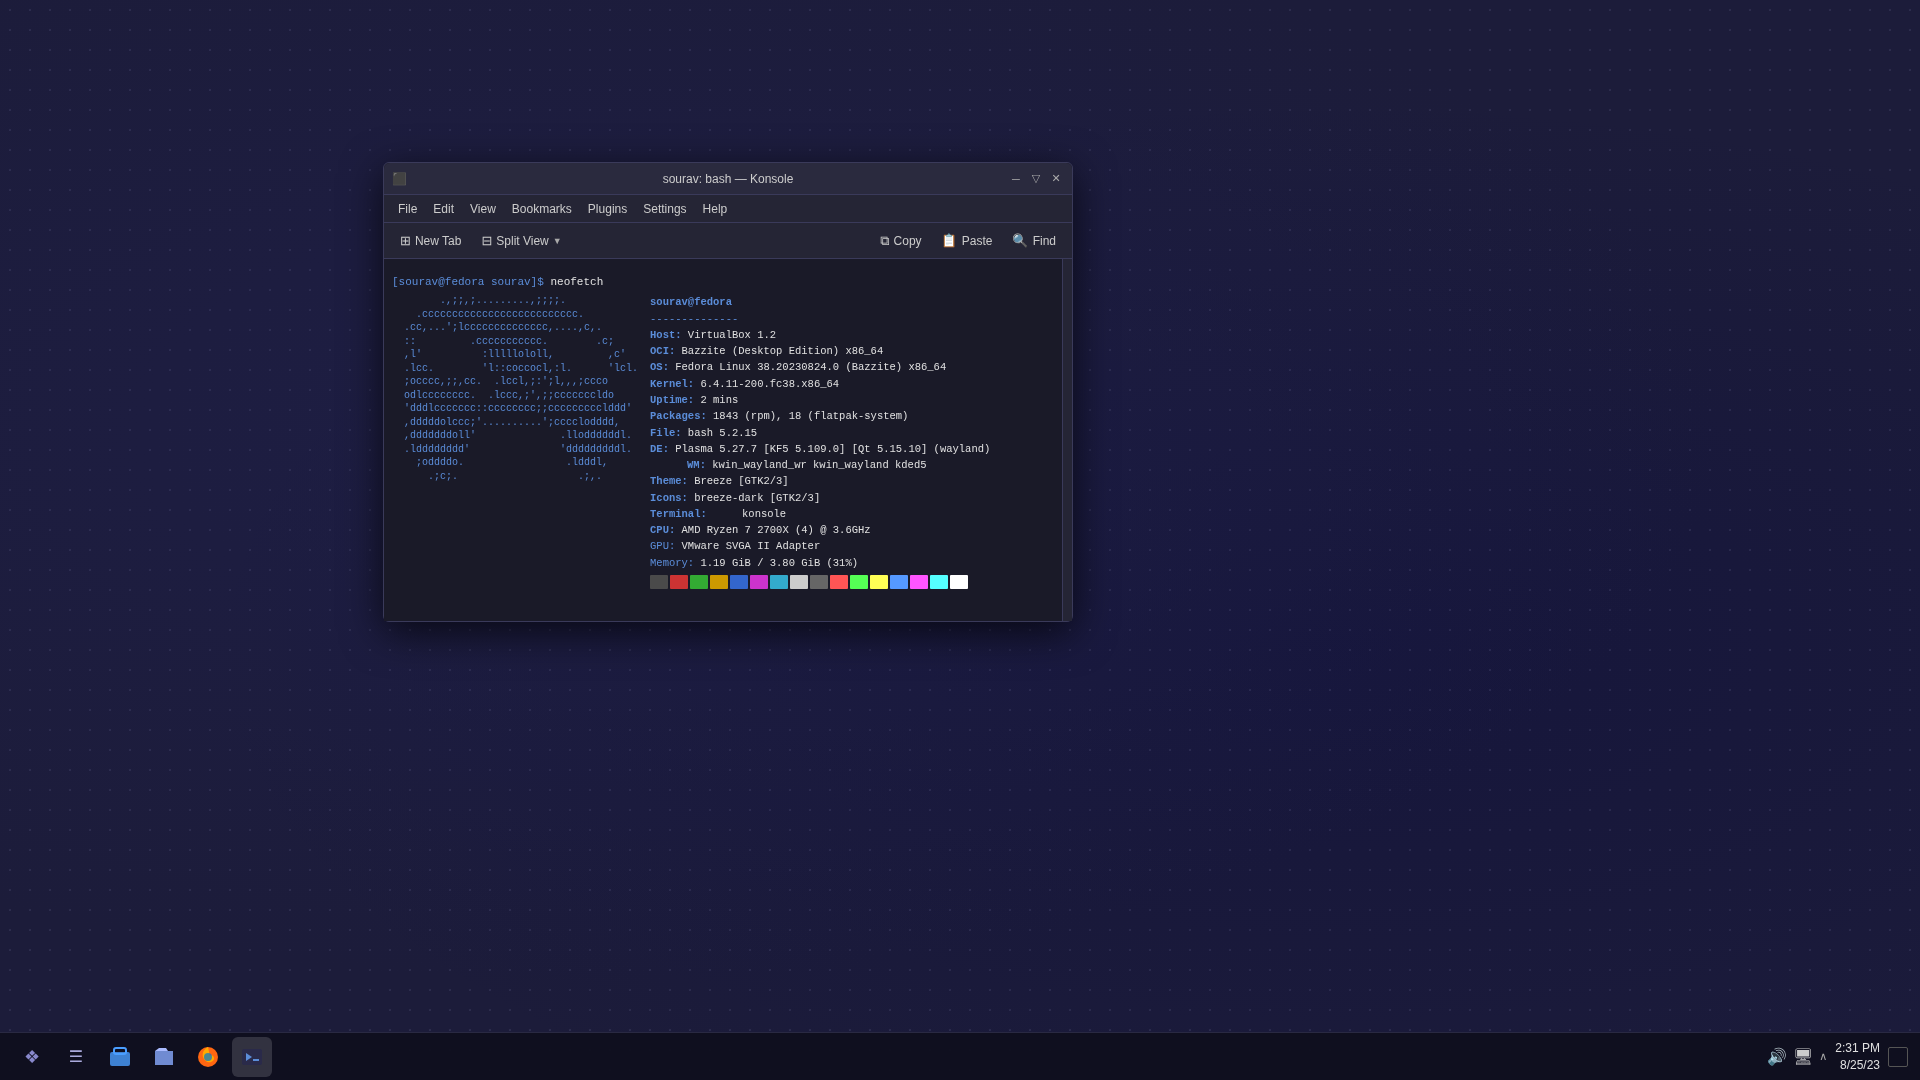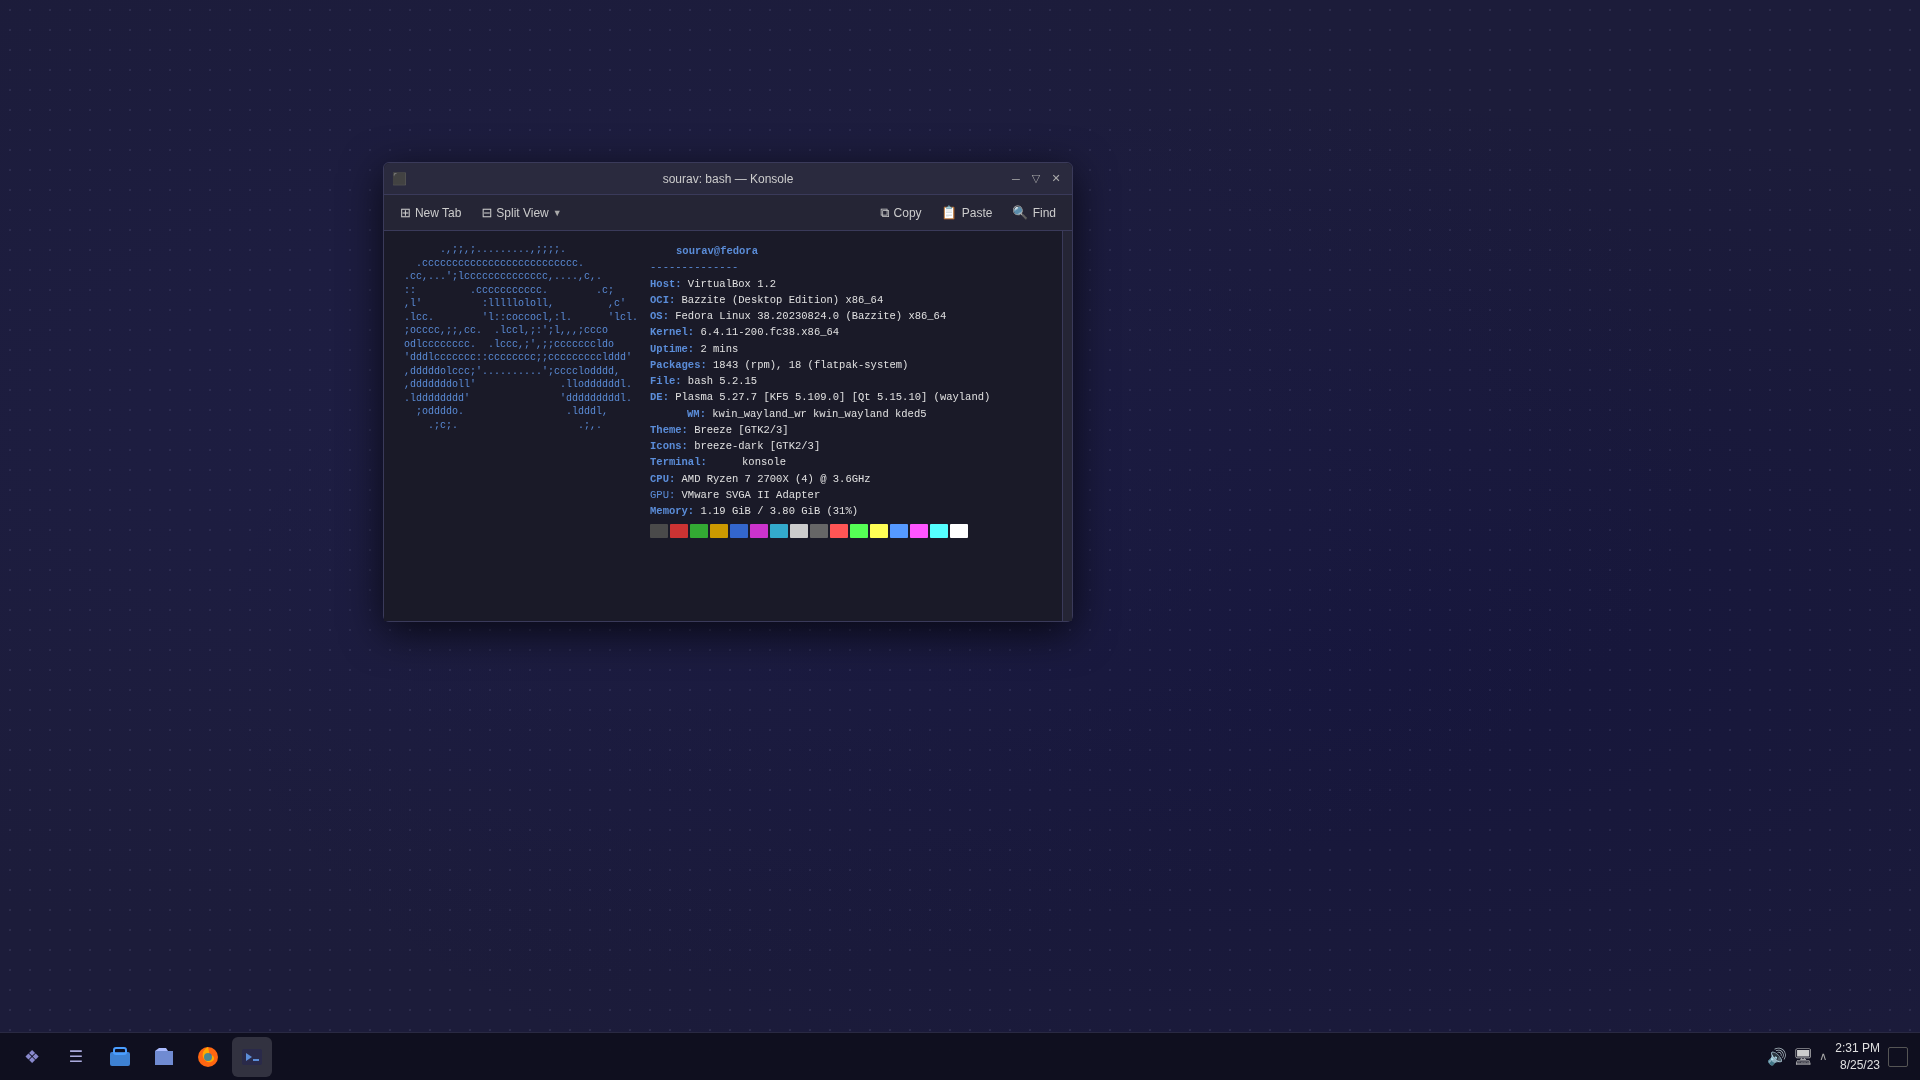--- a/index.html
+++ b/index.html
@@ -294,20 +294,29 @@
       <div class="title-bar-icon">⬛</div>
     </div>
     <div class="title-bar-title">sourav: bash — Konsole</div>
     <div class="title-bar-buttons">
       <div class="tb-btn">─</div>
       <div class="tb-btn">▽</div>
       <div class="tb-btn">✕</div>
     </div>
   </div>
 
+  <div class="menu-bar">
+    <div class="menu-item">File</div>
+    <div class="menu-item">Edit</div>
+    <div class="menu-item">View</div>
+    <div class="menu-item">Bookmarks</div>
+    <div class="menu-item">Plugins</div>
+    <div class="menu-item">Settings</div>
+    <div class="menu-item">Help</div>
+  </div>
 
   <div class="toolbar">
     <button class="toolbar-btn">
       <span class="icon">⊞</span>
       <span>New Tab</span>
     </button>
     <button class="toolbar-btn">
       <span class="icon">⊟</span>
       <span>Split View</span>
       <span class="split-view-arrow">▼</span>
@@ -323,20 +332,24 @@
     </button>
     <button class="toolbar-btn">
       <span class="icon">🔍</span>
       <span>Find</span>
     </button>
   </div>
 
   <div class="terminal-content">
     <div class="terminal-main">
 
+      <div class="prompt-line">
+        <span style="color:#5b8dd9;">[sourav@fedora sourav]$</span>
+        <span style="color:#e0e0e0;"> neofetch</span>
+      </div>
 
       <div class="neofetch-container">
 
         <div class="neofetch-ascii">        .,;;,;.........,;;;;.
     .cccccccccccccccccccccccccc.
   .cc,...';lcccccccccccccc,....,c,.
   ::         .ccccccccccc.        .c;
   ,l'          :lllllololl,         ,c'
   .lcc.        'l::coccocl,:l.      'lcl.
   ;occcc,;;,cc.  .lccl,;:';l,,,;ccco
@@ -344,38 +357,38 @@
   'dddlccccccc::cccccccc;;ccccccccclddd'
   ,dddddolccc;'..........';cccclodddd,
   ,dddddddoll'              .lloddddddl.
   .ldddddddd'               'dddddddddl.
     ;oddddo.                 .ldddl,
       .;c;.                    .;,.
 </div>
 
         <div class="neofetch-info">
           <div>
-            <span style="color:#5b8dd9;font-weight:bold;margin-left:26px;">sourav@fedora</span>
+            <span style="color:#5b8dd9;font-weight:bold;">sourav@fedora</span>
           </div>
           <div style="color:#5b8dd9;">--------------</div>
           <div><span style="color:#5b8dd9;font-weight:bold;">Host:</span><span style="color:#e0e0e0;"> VirtualBox 1.2</span></div>
           <div><span style="color:#5b8dd9;font-weight:bold;">OCI:</span><span style="color:#e0e0e0;"> Bazzite (Desktop Edition) x86_64</span></div>
           <div><span style="color:#5b8dd9;font-weight:bold;">OS:</span><span style="color:#e0e0e0;"> Fedora Linux 38.20230824.0 (Bazzite) x86_64</span></div>
           <div><span style="color:#5b8dd9;font-weight:bold;">Kernel:</span><span style="color:#e0e0e0;"> 6.4.11-200.fc38.x86_64</span></div>
           <div><span style="color:#5b8dd9;font-weight:bold;">Uptime:</span><span style="color:#e0e0e0;"> 2 mins</span></div>
           <div><span style="color:#5b8dd9;font-weight:bold;">Packages:</span><span style="color:#e0e0e0;"> 1843 (rpm), 18 (flatpak-system)</span></div>
           <div><span style="color:#5b8dd9;font-weight:bold;">File:</span><span style="color:#e0e0e0;"> bash 5.2.15</span></div>
           <div><span style="color:#5b8dd9;font-weight:bold;">DE:</span><span style="color:#e0e0e0;"> Plasma 5.27.7 [KF5 5.109.0] [Qt 5.15.10] (wayland)</span></div>
           <div><span style="color:#5b8dd9;font-weight:bold;padding-left:37px;">WM:</span><span style="color:#e0e0e0;"> kwin_wayland_wr kwin_wayland kded5</span></div>
           <div><span style="color:#5b8dd9;font-weight:bold;">Theme:</span><span style="color:#e0e0e0;"> Breeze [GTK2/3]</span></div>
           <div><span style="color:#5b8dd9;font-weight:bold;">Icons:</span><span style="color:#e0e0e0;"> breeze-dark [GTK2/3]</span></div>
           <div><span style="color:#5b8dd9;font-weight:bold;">Terminal:</span><span style="color:#e0e0e0;margin-left:29px;"> konsole</span></div>
           <div><span style="color:#5b8dd9;font-weight:bold;">CPU:</span><span style="color:#e0e0e0;"> AMD Ryzen 7 2700X (4) @ 3.6GHz</span></div>
           <div><span style="color:#5b8dd9;font-weight:normal;">GPU:</span><span style="color:#e0e0e0;"> VMware SVGA II Adapter</span></div>
-          <div><span style="color:#5b8dd9;font-weight:bold;margin-top:10px;">Memory:</span><span style="color:#e0e0e0;"> 1.19 GiB / 3.80 GiB (31%)</span></div>
+          <div><span style="color:#5b8dd9;font-weight:normal;margin-top:10px;">Memory:</span><span style="color:#e0e0e0;"> 1.19 GiB / 3.80 GiB (31%)</span></div>
 
           <div class="color-blocks">
             <div class="color-block" style="background:#4a4a4a;"></div>
             <div class="color-block" style="background:#cc3333;"></div>
             <div class="color-block" style="background:#33aa33;"></div>
             <div class="color-block" style="background:#cc9900;"></div>
             <div class="color-block" style="background:#3366cc;"></div>
             <div class="color-block" style="background:#cc33cc;"></div>
             <div class="color-block" style="background:#33aacc;"></div>
             <div class="color-block" style="background:#cccccc;"></div>

